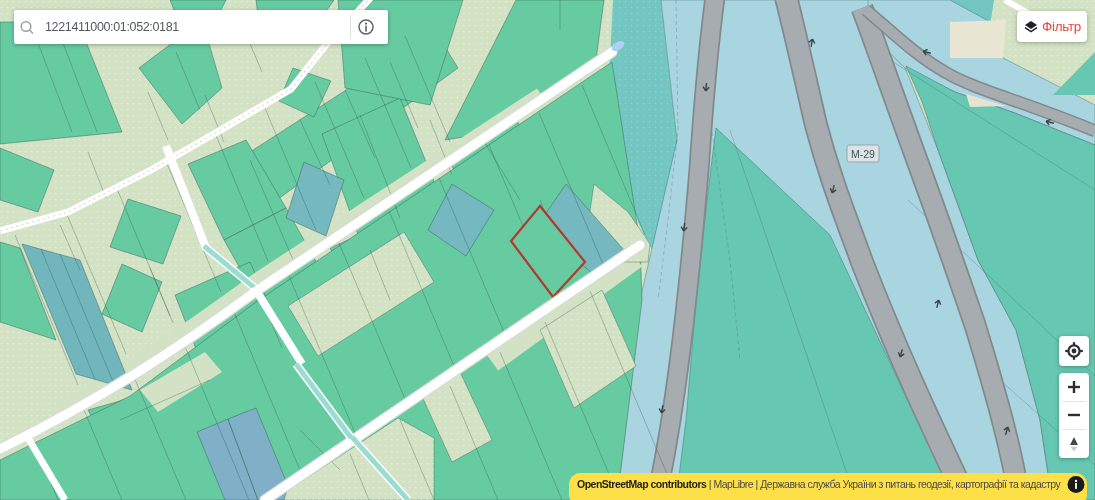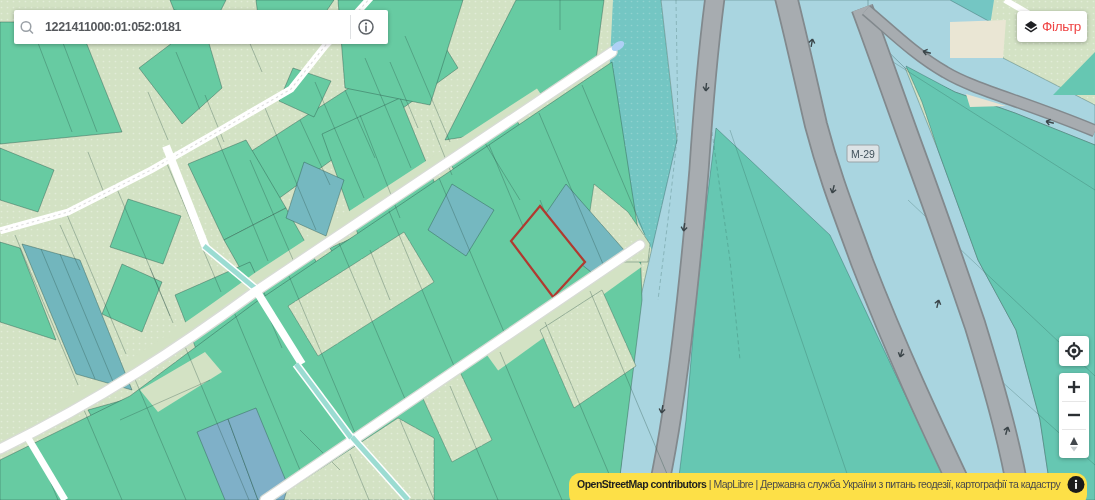--- a/index.html
+++ b/index.html
@@ -263,21 +263,21 @@
 </g>
 </svg>
 
 <div class="panel" style="left:14px;top:10px;width:374px;height:34px;border-radius:2px;">
 
   <svg width="20" height="20" style="position:absolute;left:2px;top:6px">
       <circle cx="10" cy="10.5" r="4.8" fill="none" stroke="#9aa0a6" stroke-width="1.5"></circle>
       <line x1="13.5" y1="14" x2="17" y2="17.5" stroke="#9aa0a6" stroke-width="1.5"></line>
     </svg>
 
-  <div style="position:absolute;left:31px;top:0;height:27px;line-height:34px;font-size:12.5px;color:#55585c;letter-spacing:-0.35px;font-weight:bold;">1221411000:01:052:0181</div>
+  <div style="position:absolute;left:31px;top:0;height:27px;line-height:34px;font-size:12.5px;color:#55585c;letter-spacing:-0.35px;">1221411000:01:052:0181</div>
 
   <div style="position:absolute;left:336px;top:5px;width:1px;height:24px;background:#dfe1e3;"></div>
 
   <svg width="20" height="20" style="position:absolute;left:342px;top:7px">
       <circle cx="10" cy="10" r="7" fill="none" stroke="#5f6469" stroke-width="1.5"></circle>
       <circle cx="10" cy="6.6" r="1.1" fill="#5f6469"></circle>
       <rect x="9.2" y="8.6" width="1.6" height="6" fill="#5f6469"></rect>
     </svg>
 </div>
 

